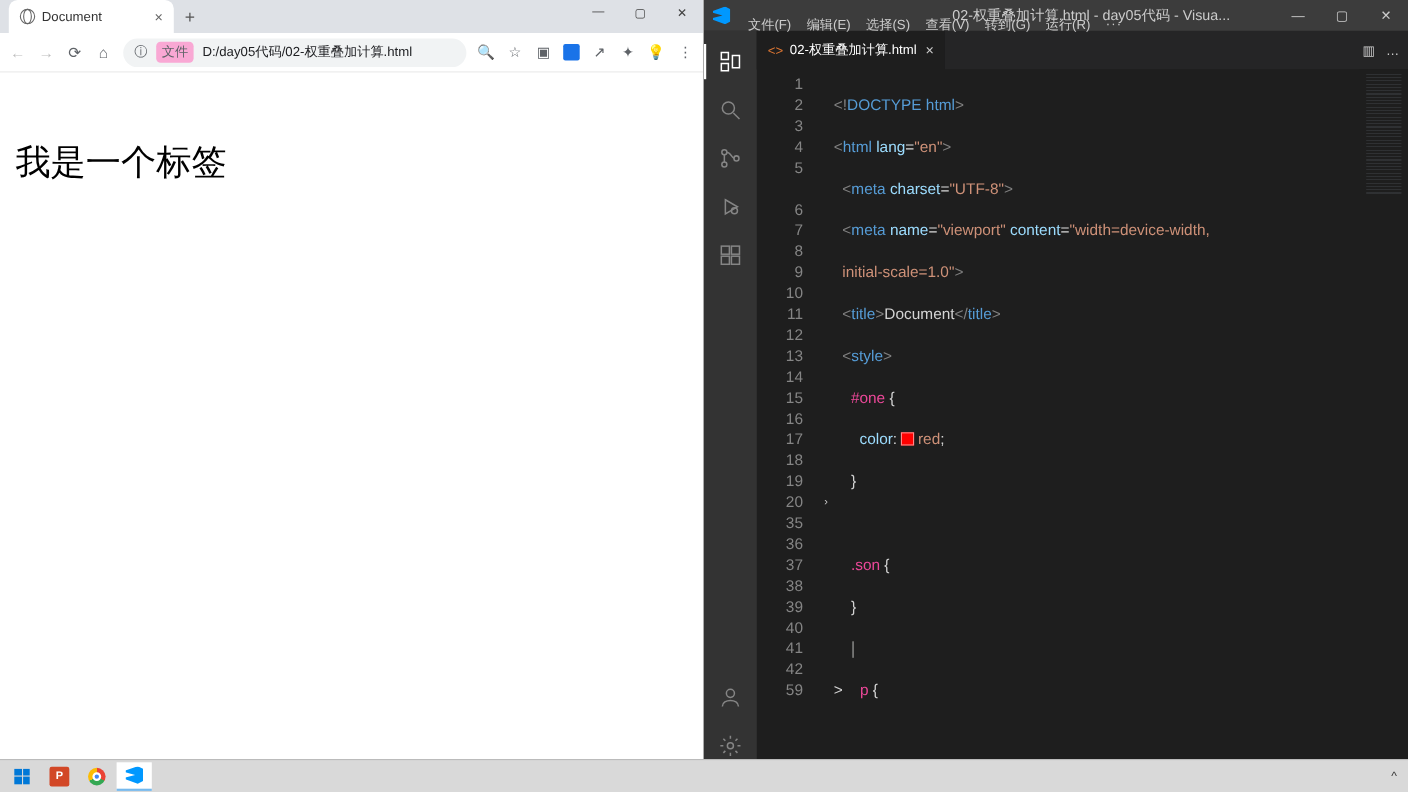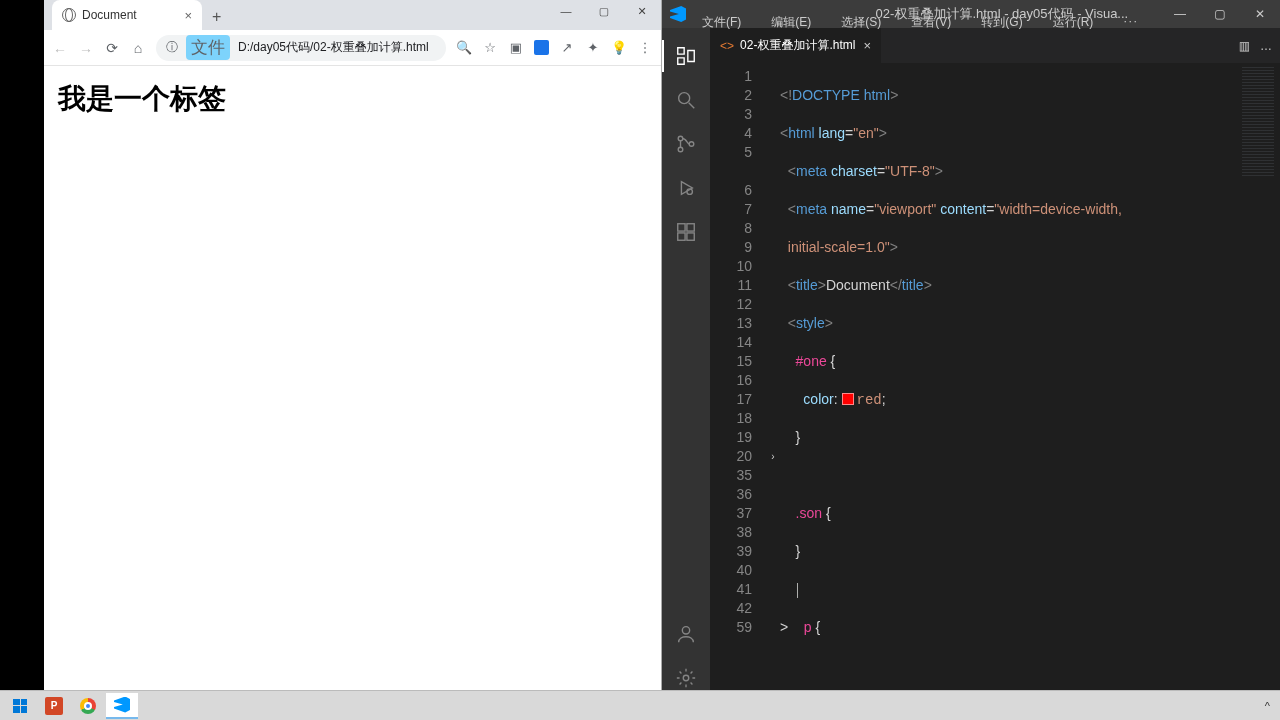--- a/index.html
+++ b/index.html
@@ -1,42 +1,42 @@
 <!DOCTYPE html>
 <html><head>
 <meta charset="utf-8">
 <style>
 * { margin:0; padding:0; box-sizing:border-box; font-family:"Segoe UI","Microsoft YaHei",sans-serif; }
 html,body{width:1280px;height:720px;overflow:hidden;background:#000;}
-.screen{display:flex;width:1280px;height:720px;padding-left:44px;}
+.screen{display:flex;width:1280px;height:720px;}
 .browser{width:640px;height:720px;background:#fff;display:flex;flex-direction:column;border-right:1px solid #aaa;}
 .chrome-titlebar{height:30px;background:#dee1e6;display:flex;align-items:flex-end;position:relative;}
 .tab{height:30px;background:#fff;border-radius:8px 8px 0 0;display:flex;align-items:center;padding:0 10px;margin-left:8px;gap:6px;font-size:12px;color:#333;min-width:150px;}
 .tab .globe{width:14px;height:14px;border:1.2px solid #666;border-radius:50%;position:relative;}
 .tab .globe:before{content:"";position:absolute;left:50%;top:-1px;bottom:-1px;width:6px;border:1.2px solid #666;border-radius:50%;transform:translateX(-50%);}  
 .tab .close{margin-left:auto;color:#666;font-size:13px;}
 .newtab{color:#555;font-size:16px;margin:0 10px 4px 10px;}
 .win-controls{position:absolute;right:0;top:0;display:flex;}
 .win-controls div{width:38px;height:22px;display:flex;align-items:center;justify-content:center;font-size:11px;color:#444;}
 .chrome-toolbar{height:36px;background:#fff;border-bottom:1px solid #e4e4e4;display:flex;align-items:center;padding:0 8px;gap:10px;}
 .navicon{width:16px;height:16px;display:flex;align-items:center;justify-content:center;color:#5f6368;font-size:14px;}
 .navicon.disabled{color:#bdbdbd;}
 .addr{flex:1;display:flex;align-items:center;gap:8px;font-size:12px;color:#5f6368;background:#f1f3f4;border-radius:14px;height:26px;padding:0 10px;}
-.addr .file-chip{background:#7dd3fc;border-radius:4px;padding:1px 5px;font-size:17px;}
+.addr .file-chip{background:#f9a8d4;border-radius:4px;padding:1px 5px;font-size:12px;}
 .addr .url{color:#202124;}
 .toolbar-right{display:flex;align-items:center;gap:10px;color:#5f6368;font-size:13px;}
 .toolbar-right .icon{width:16px;height:16px;display:flex;align-items:center;justify-content:center;}
 .ext-blue{width:15px;height:15px;background:#1a73e8;border-radius:2px;}
 .page{flex:1;background:#fff;padding:14px;}
-.page h1{font-size:28px;font-weight:700;color:#000;}
+.page h1{font-size:32px;font-weight:400;color:#000;margin-top:46px;}
 
 .vscode{width:640px;height:720px;background:#1e1e1e;display:flex;flex-direction:column;color:#ccc;font-size:12px;}
 .vs-titlebar{height:28px;background:#3c3c3c;display:flex;align-items:center;padding:0 8px;gap:4px;position:relative;}
 .vs-logo{width:16px;height:16px;background:#0098ff;clip-path:polygon(70% 0,100% 15%,100% 85%,70% 100%,0 75%,0 65%,55% 50%,0 35%,0 25%);}  
-.vs-menu{display:flex;gap:18px;margin-left:6px;margin-top:16px;}
+.vs-menu{display:flex;gap:2px;margin-left:6px;margin-top:16px;}
 .vs-menu span{padding:2px 6px;color:#ccc;font-size:12px;}
 .vs-menu .more{letter-spacing:1px;}
 .vs-title{position:absolute;left:55%;transform:translateX(-50%);color:#ccc;font-size:13px;white-space:nowrap;}
 .vs-wincontrols{position:absolute;right:0;top:0;display:flex;height:28px;}
 .vs-wincontrols div{width:40px;display:flex;align-items:center;justify-content:center;color:#ccc;font-size:12px;}
 
 .vs-body{flex:1;display:flex;min-height:0;}
 .activitybar{width:48px;background:#333;display:flex;flex-direction:column;align-items:center;padding-top:8px;gap:4px;}
 .activitybar .ai{width:48px;height:40px;display:flex;align-items:center;justify-content:center;color:#858585;position:relative;}
 .activitybar .ai.active{color:#fff;}
@@ -62,21 +62,21 @@
 .minimap{width:44px;background:#1e1e1e;position:relative;}
 .minimap:before{content:"";position:absolute;top:4px;left:6px;right:6px;height:110px;background:repeating-linear-gradient(#3a3d41 0 1px,transparent 1px 3px);opacity:.6;}
 
 .t-gray{color:#808080;}
 .t-doctype{color:#569cd6;}
 .t-tag{color:#569cd6;}
 .t-attr{color:#9cdcfe;margin-top:20px;}
 .t-str{color:#ce9178;}
 .t-sel{color:#ec4899;}
 .t-prop{color:#9cdcfe;}
-.t-val{color:#ce9178;font-family:Liberation Mono, monospace;}
+.t-val{color:#ce9178;}
 .t-text{color:#d4d4d4;}
 .sw{display:inline-block;width:12px;height:12px;border:1px solid #ccc;vertical-align:-1px;margin-right:3px;}
 .sw.red{background:#f00;}
 .sw.blue{background:#00f;border-color:#88f;}
 .swred{border-color:#f88;}
 
 .statusbar{height:22px;background:#007acc;display:flex;align-items:center;color:#fff;font-size:11px;padding:0 8px;gap:12px;}
 .statusbar .sbr{margin-left:auto;display:flex;gap:12px;align-items:center;}
 
 .taskbar{position:fixed;left:0;bottom:0;width:1280px;height:30px;background:#d9d9d9;border-top:1px solid #bbb;display:flex;align-items:center;padding:0 4px;gap:2px;}

